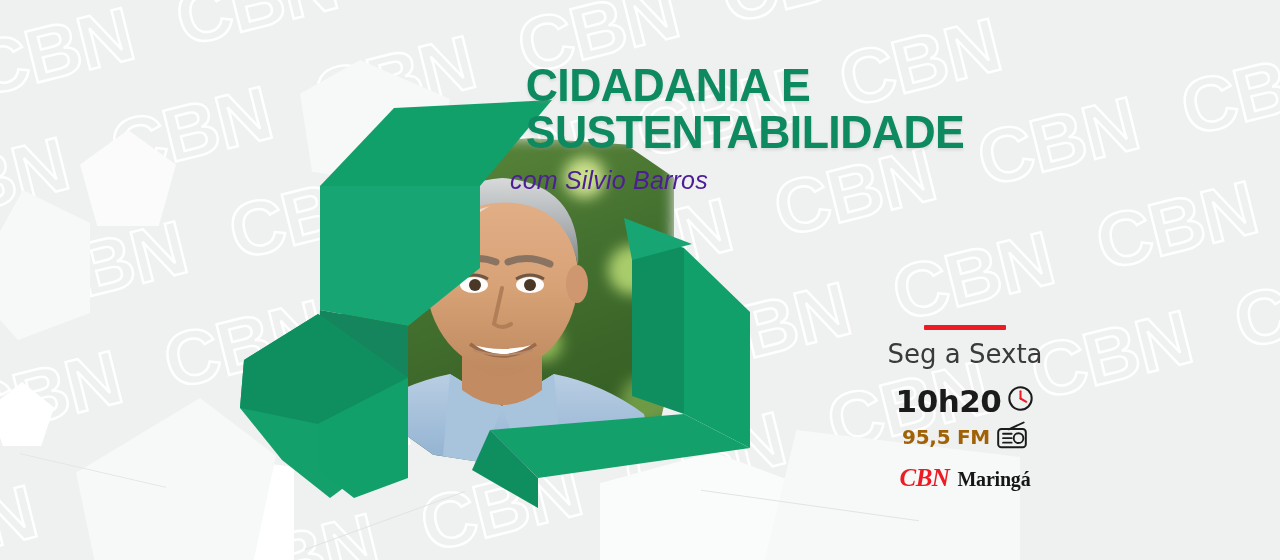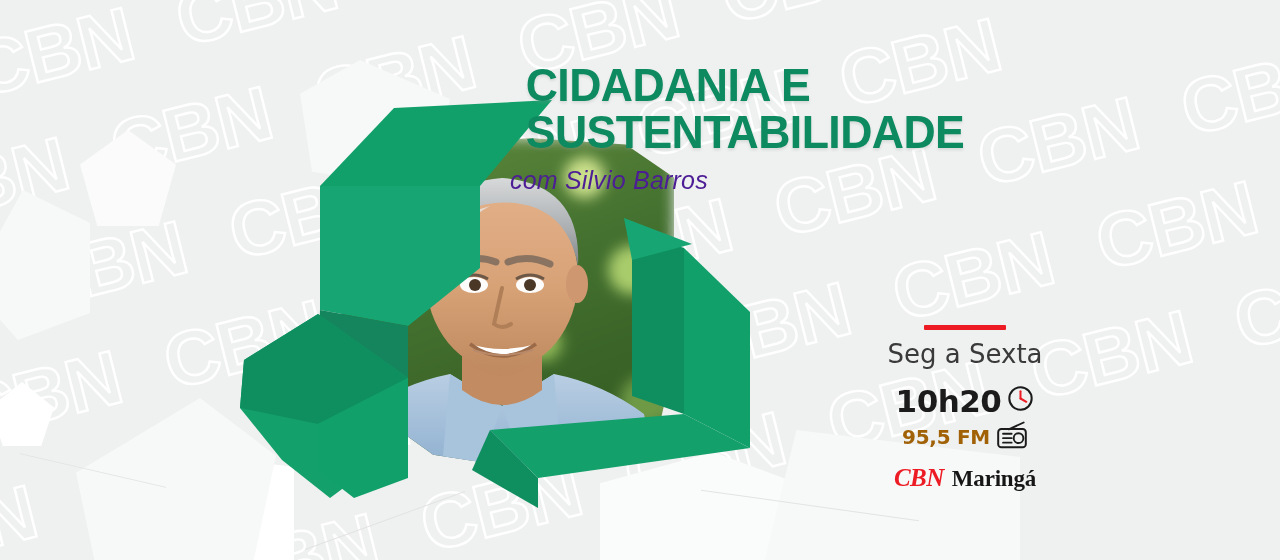--- a/index.html
+++ b/index.html
@@ -199,21 +199,21 @@
     font-family: "Liberation Serif", serif;
     font-weight: 700;
     font-style: italic;
     font-size: 25px;
     letter-spacing: -0.5px;
   }
   .station .city {
     color: #161616;
     font-family: "Liberation Serif", serif;
     font-weight: 700;
-    font-size: 23px;
+    font-size: 20px;
     letter-spacing: -0.2px;
   }
 </style>
 </head>
 <body>
 
 <div id="banner">
 
   <div class="bg-layer">
     <div class="wm-grid" id="wm-grid">

